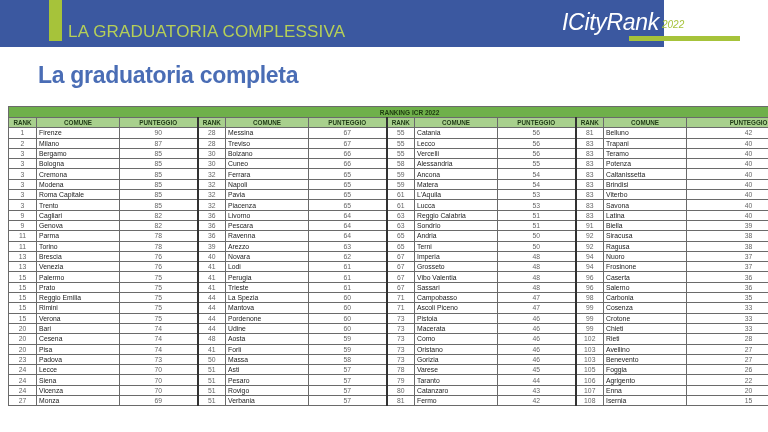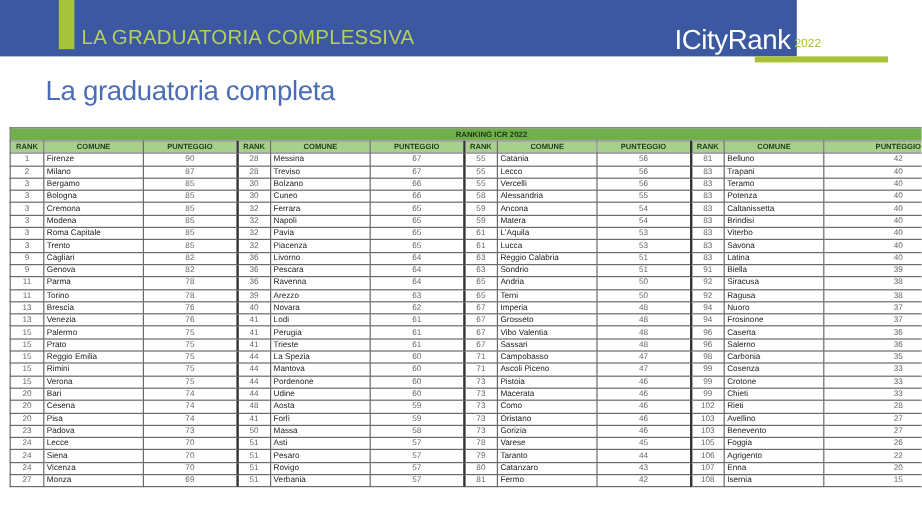--- a/index.html
+++ b/index.html
@@ -13,29 +13,29 @@
   }
   .banner-bar {
     position: absolute; left: 49px; top: 0; width: 13px; height: 41px;
     background: #a6c33a;
   }
   .banner-title {
     position: absolute; left: 68px; top: 22px; font-size: 17px;
     color: #b5cf58; letter-spacing: 0.2px; font-weight: normal;
   }
   .logo {
-    position: absolute; left: 562px; top: 20px; height: 32px;
+    position: absolute; left: 562px; top: 9px; height: 32px; font-style: italic;
   }
   .logo-text { font-size: 23px; color: #ffffff; font-weight: normal; letter-spacing: -0.3px; }
   .logo-year { font-size: 10px; color: #a6c33a; margin-left: 3px; vertical-align: 2px; }
   .logo-underline {
     position: absolute; left: 67px; top: 27px; width: 111px; height: 5px; background: #a6c33a;
   }
   .page-title {
-    position: absolute; left: 38px; top: 62px; font-size: 23px; font-weight: normal;
+    position: absolute; left: 38px; top: 62px; font-size: 23px; font-weight: bold;
     color: #4a6db5; letter-spacing: -0.3px;
   }
   .table-wrap {
     position: absolute; left: 8px; top: 106px; width: 752px;
   }
   table {
     border-collapse: collapse; width: 752px; table-layout: fixed;
     font-size: 6.8px; color: #333;
   }
   th, td { border: 1px solid #6a6a6a; padding: 0 2px; height: 9.3px; line-height: 9px; white-space: nowrap; overflow: hidden; }

